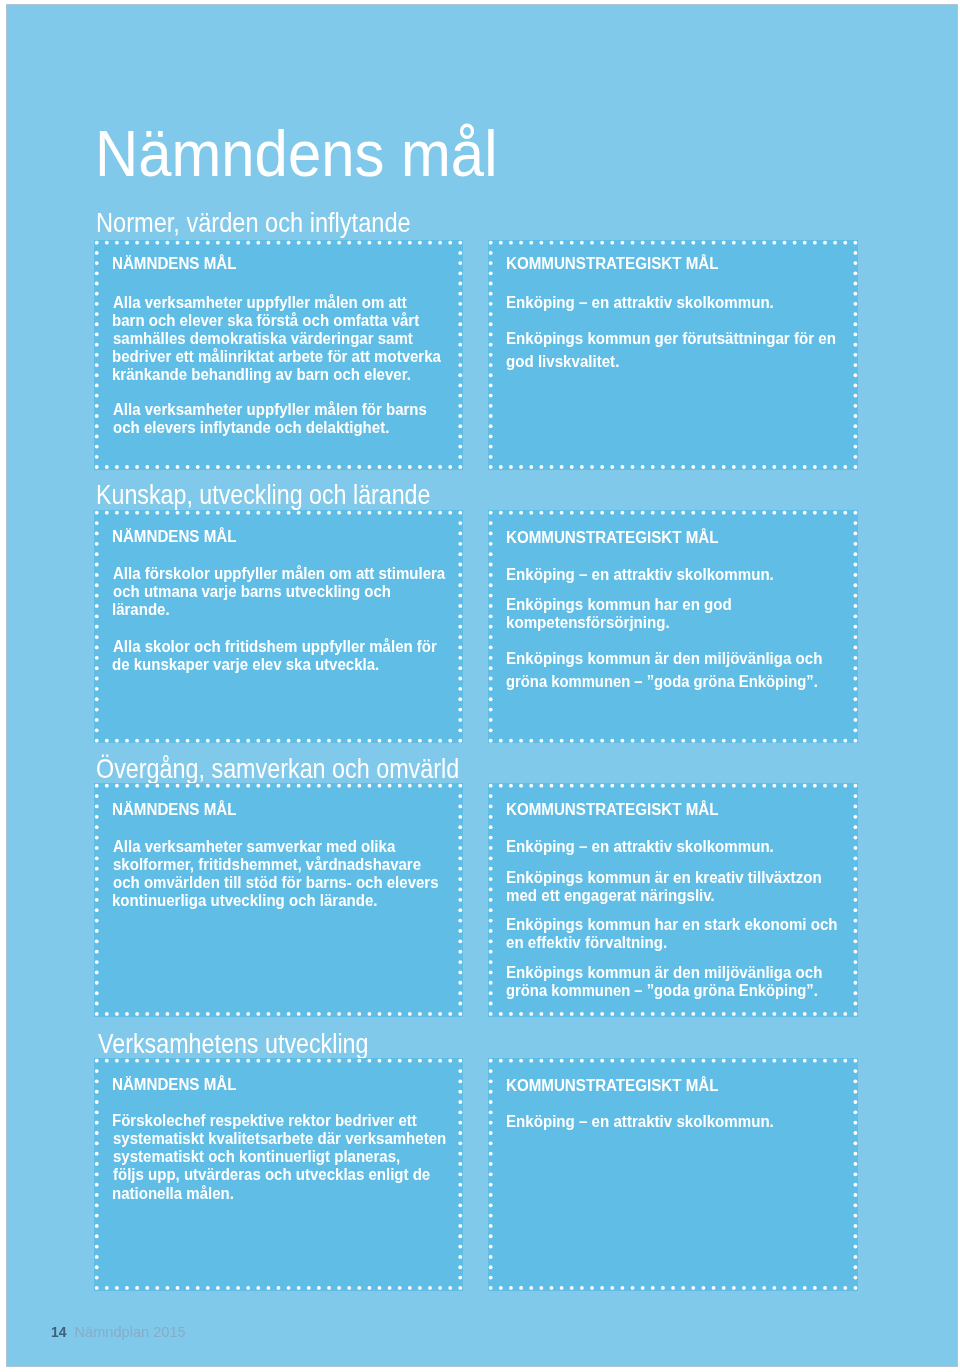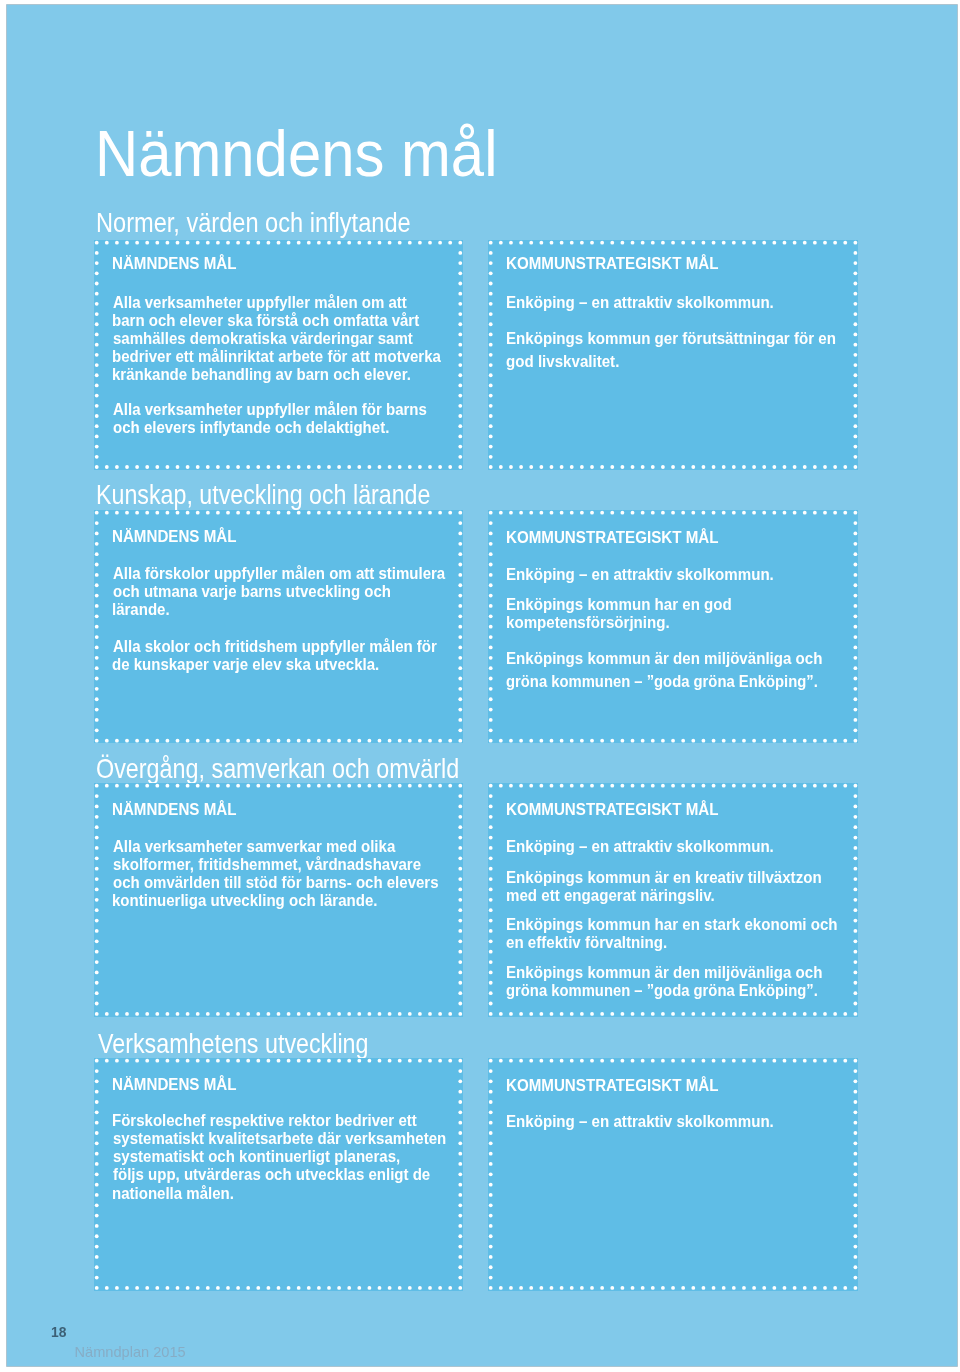--- a/index.html
+++ b/index.html
@@ -23,21 +23,21 @@
              transform:scaleX(0.9020);transform-origin:0 0;}
   .para{position:absolute;left:0;top:0;}
   .ln{position:absolute;font-size:17.20px;line-height:17.20px;font-weight:700;
       color:#ffffff;white-space:nowrap;transform-origin:0 0;}
   .footer{position:absolute;left:0;top:0;}
   .footer span{position:absolute;top:1325.34px;font-size:14.60px;
                line-height:14.60px;white-space:nowrap;transform-origin:0 0;}
   .footer .num{left:51.03px;color:#3c6076;font-weight:700;
                transform:scaleX(0.9500);}
   .footer .lbl{left:74.50px;color:#86adc6;font-weight:400;
-               transform:scaleX(1.0000);margin-top:20px;}
+               transform:scaleX(1.0000);}
 </style>
 </head>
 <body>
 
 <div class="page">
   <div class="sheet"></div>
 
   <div class="doc-title">Nämndens mål</div>
 
   <div class="section">
@@ -1084,17 +1084,17 @@
           <circle cx="372.40" cy="224.57" r="1.90"></circle>
         </svg>
     </div>
     <div class="box-label" style="left:505.99px;top:1077.68px">KOMMUNSTRATEGISKT MÅL</div>
     <div class="para">
       <div class="ln" style="left:505.99px;top:1112.74px;transform:scaleX(0.8790);">Enköping – en attraktiv skolkommun.</div>
     </div>
   </div>
 
   <div class="footer">
-    <span class="num">18</span>
+    <span class="num">14</span>
     <span class="lbl">Nämndplan 2015</span>
   </div>
 
 </div>
 
 </body></html>

